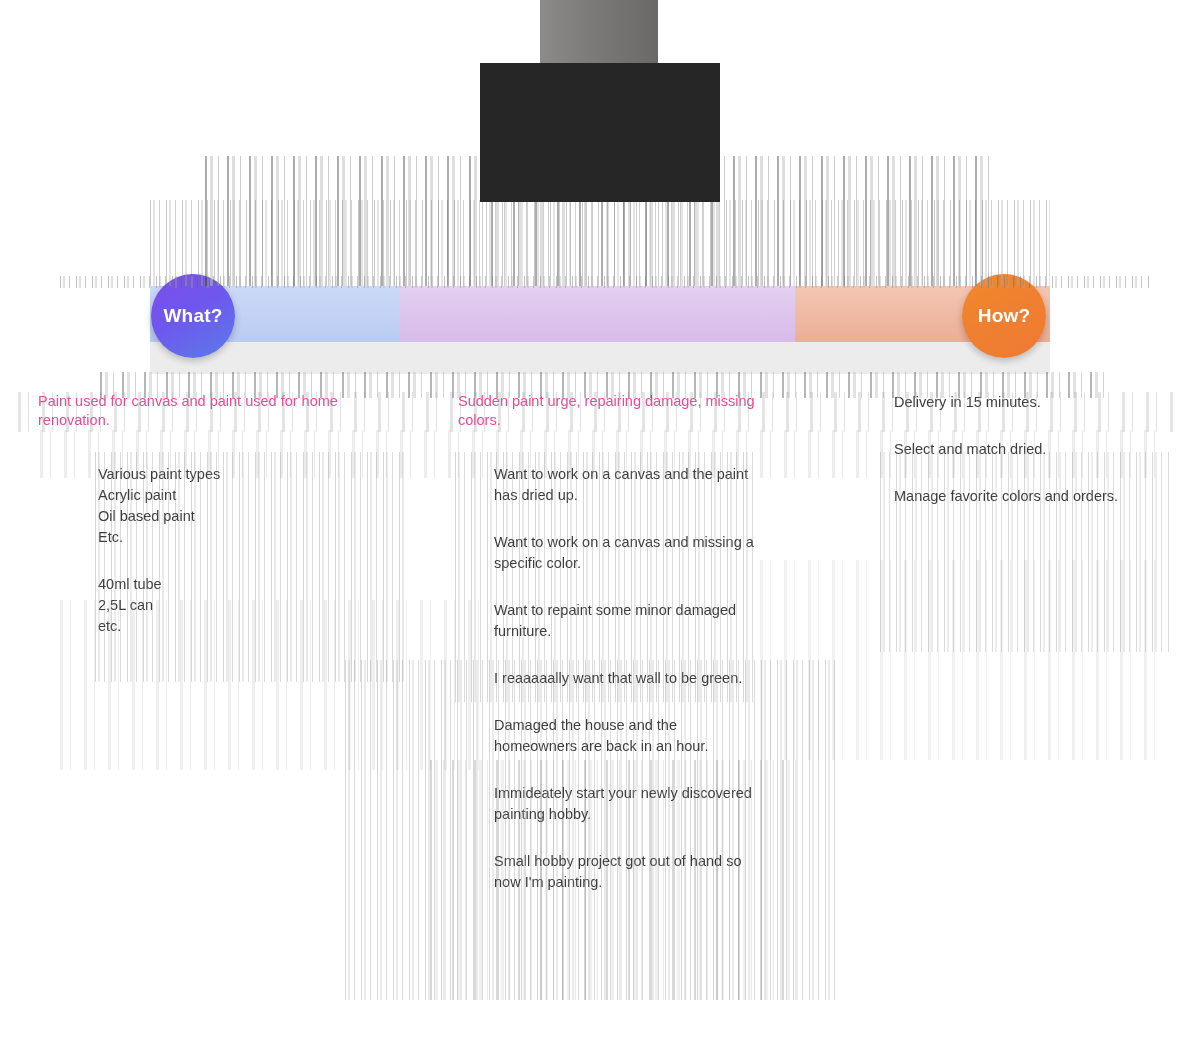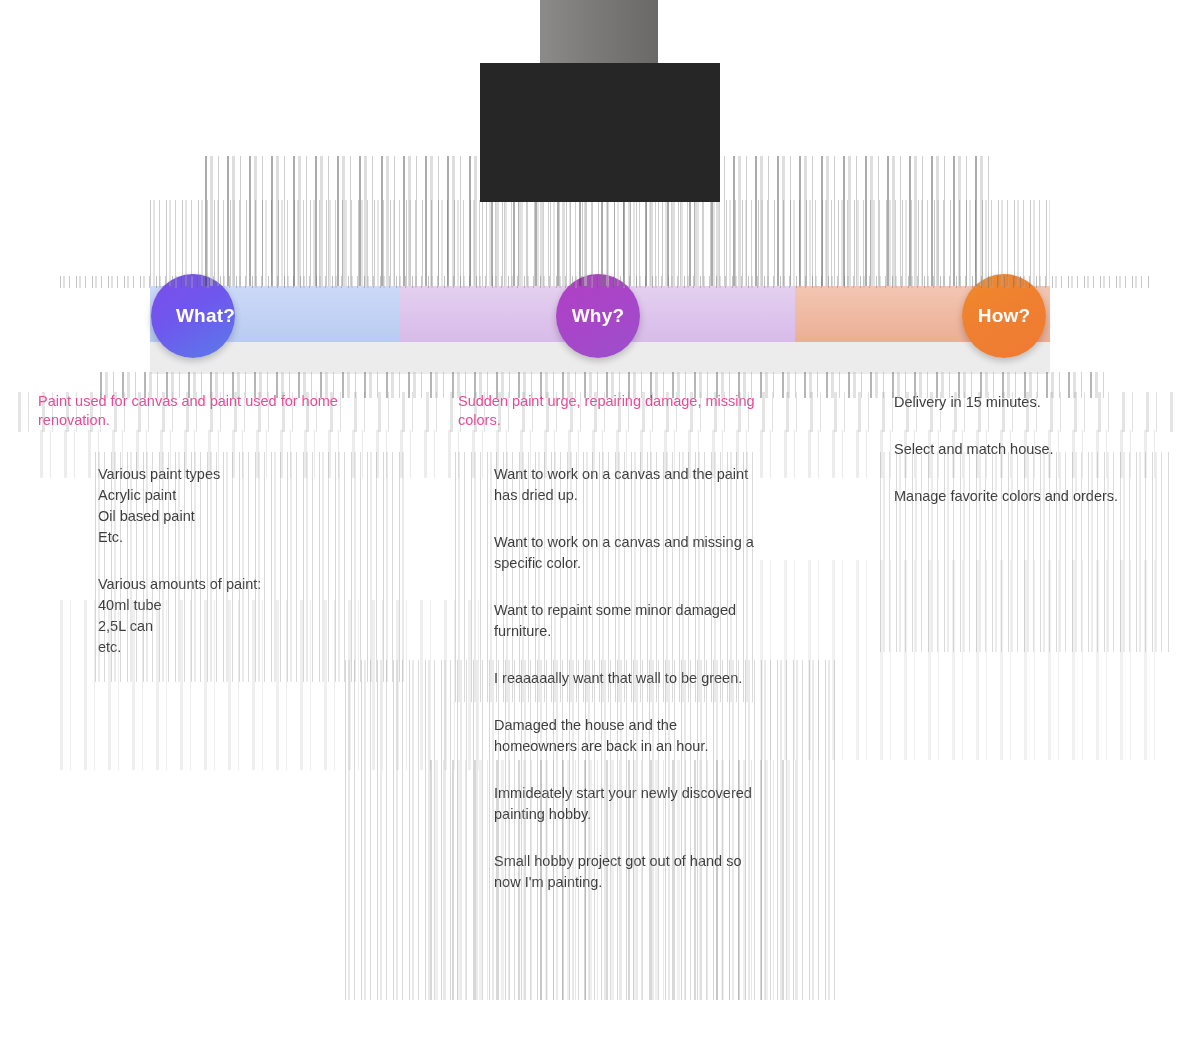--- a/index.html
+++ b/index.html
@@ -135,21 +135,21 @@
     align-items: center;
     justify-content: center;
     box-shadow: 0 3px 7px rgba(0,0,0,0.22);
   }
   .node-label {
     color: #ffffff;
     font-size: 19px;
     font-weight: bold;
     letter-spacing: 0.2px;
   }
-  #node-what { left: 151px; background: linear-gradient(150deg, #7b4dea 0%, #6f57ee 45%, #5a7ce8 100%); justify-content: flex-end; }
+  #node-what { left: 151px; background: linear-gradient(150deg, #7b4dea 0%, #6f57ee 45%, #5a7ce8 100%); }
   #node-why  { left: 556px; background: linear-gradient(150deg, #b23fc4 0%, #a945c8 45%, #9b4fcc 100%); }
   #node-how  { left: 962px; background: linear-gradient(150deg, #f08a2a 0%, #ef8030 45%, #ef7a33 100%); text-align: right; }
 
   
   #columns {
     position: absolute;
     left: 0;
     top: 392px;
     width: 1200px;
   }
@@ -204,42 +204,38 @@
   </div>
   <div class="bar" id="bar-2">
     <div class="bar-inner"></div>
   </div>
   <div class="bar" id="bar-3">
     <div class="bar-inner"></div>
   </div>
 
   <div class="node" id="node-what">
     <span class="node-label">What?</span>
-  </div>
-  <div class="node" id="node-why">
-    <span class="node-label">Why?</span>
   </div>
   <div class="node" id="node-how">
     <span class="node-label">How?</span>
   </div>
 </div>
 
 <div id="columns">
 
   <div class="column" id="col-what">
     <div class="col-heading">Paint used for canvas and paint used for home renovation.</div>
     <div class="col-body">
       <div class="group">
         <div class="group-title">Various paint types</div>
         <div class="group-line">Acrylic paint</div>
         <div class="group-line">Oil based paint</div>
         <div class="group-line">Etc.</div>
       </div>
       <div class="group">
-        <div class="group-title">Various amounts of paint:</div>
         <div class="group-line">40ml tube</div>
         <div class="group-line">2,5L can</div>
         <div class="group-line">etc.</div>
       </div>
     </div>
   </div>
 
   <div class="column" id="col-why">
     <div class="col-heading">Sudden paint urge, repairing damage, missing colors.</div>
     <div class="col-body">
@@ -249,21 +245,21 @@
       <div class="item">I reaaaaally want that wall to be green.</div>
       <div class="item">Damaged the house and the homeowners are back in an hour.</div>
       <div class="item">Immideately start your newly discovered painting hobby.</div>
       <div class="item">Small hobby project got out of hand so now I'm painting.</div>
     </div>
   </div>
 
   <div class="column" id="col-how">
     <div class="col-body">
       <div class="item">Delivery in 15 minutes.</div>
-      <div class="item">Select and match house.</div>
+      <div class="item">Select and match dried.</div>
       <div class="item">Manage favorite colors and orders.</div>
     </div>
   </div>
 </div>
 
 <div id="glitch-layer">
 
   <div class="glitch-band streaks-mid band" style="left:205px; top:156px; width:790px; height:130px; opacity:.85;"></div>
   <div class="glitch-band streaks-light band" style="left:150px; top:200px; width:900px; height:86px; opacity:.7;"></div>
 

